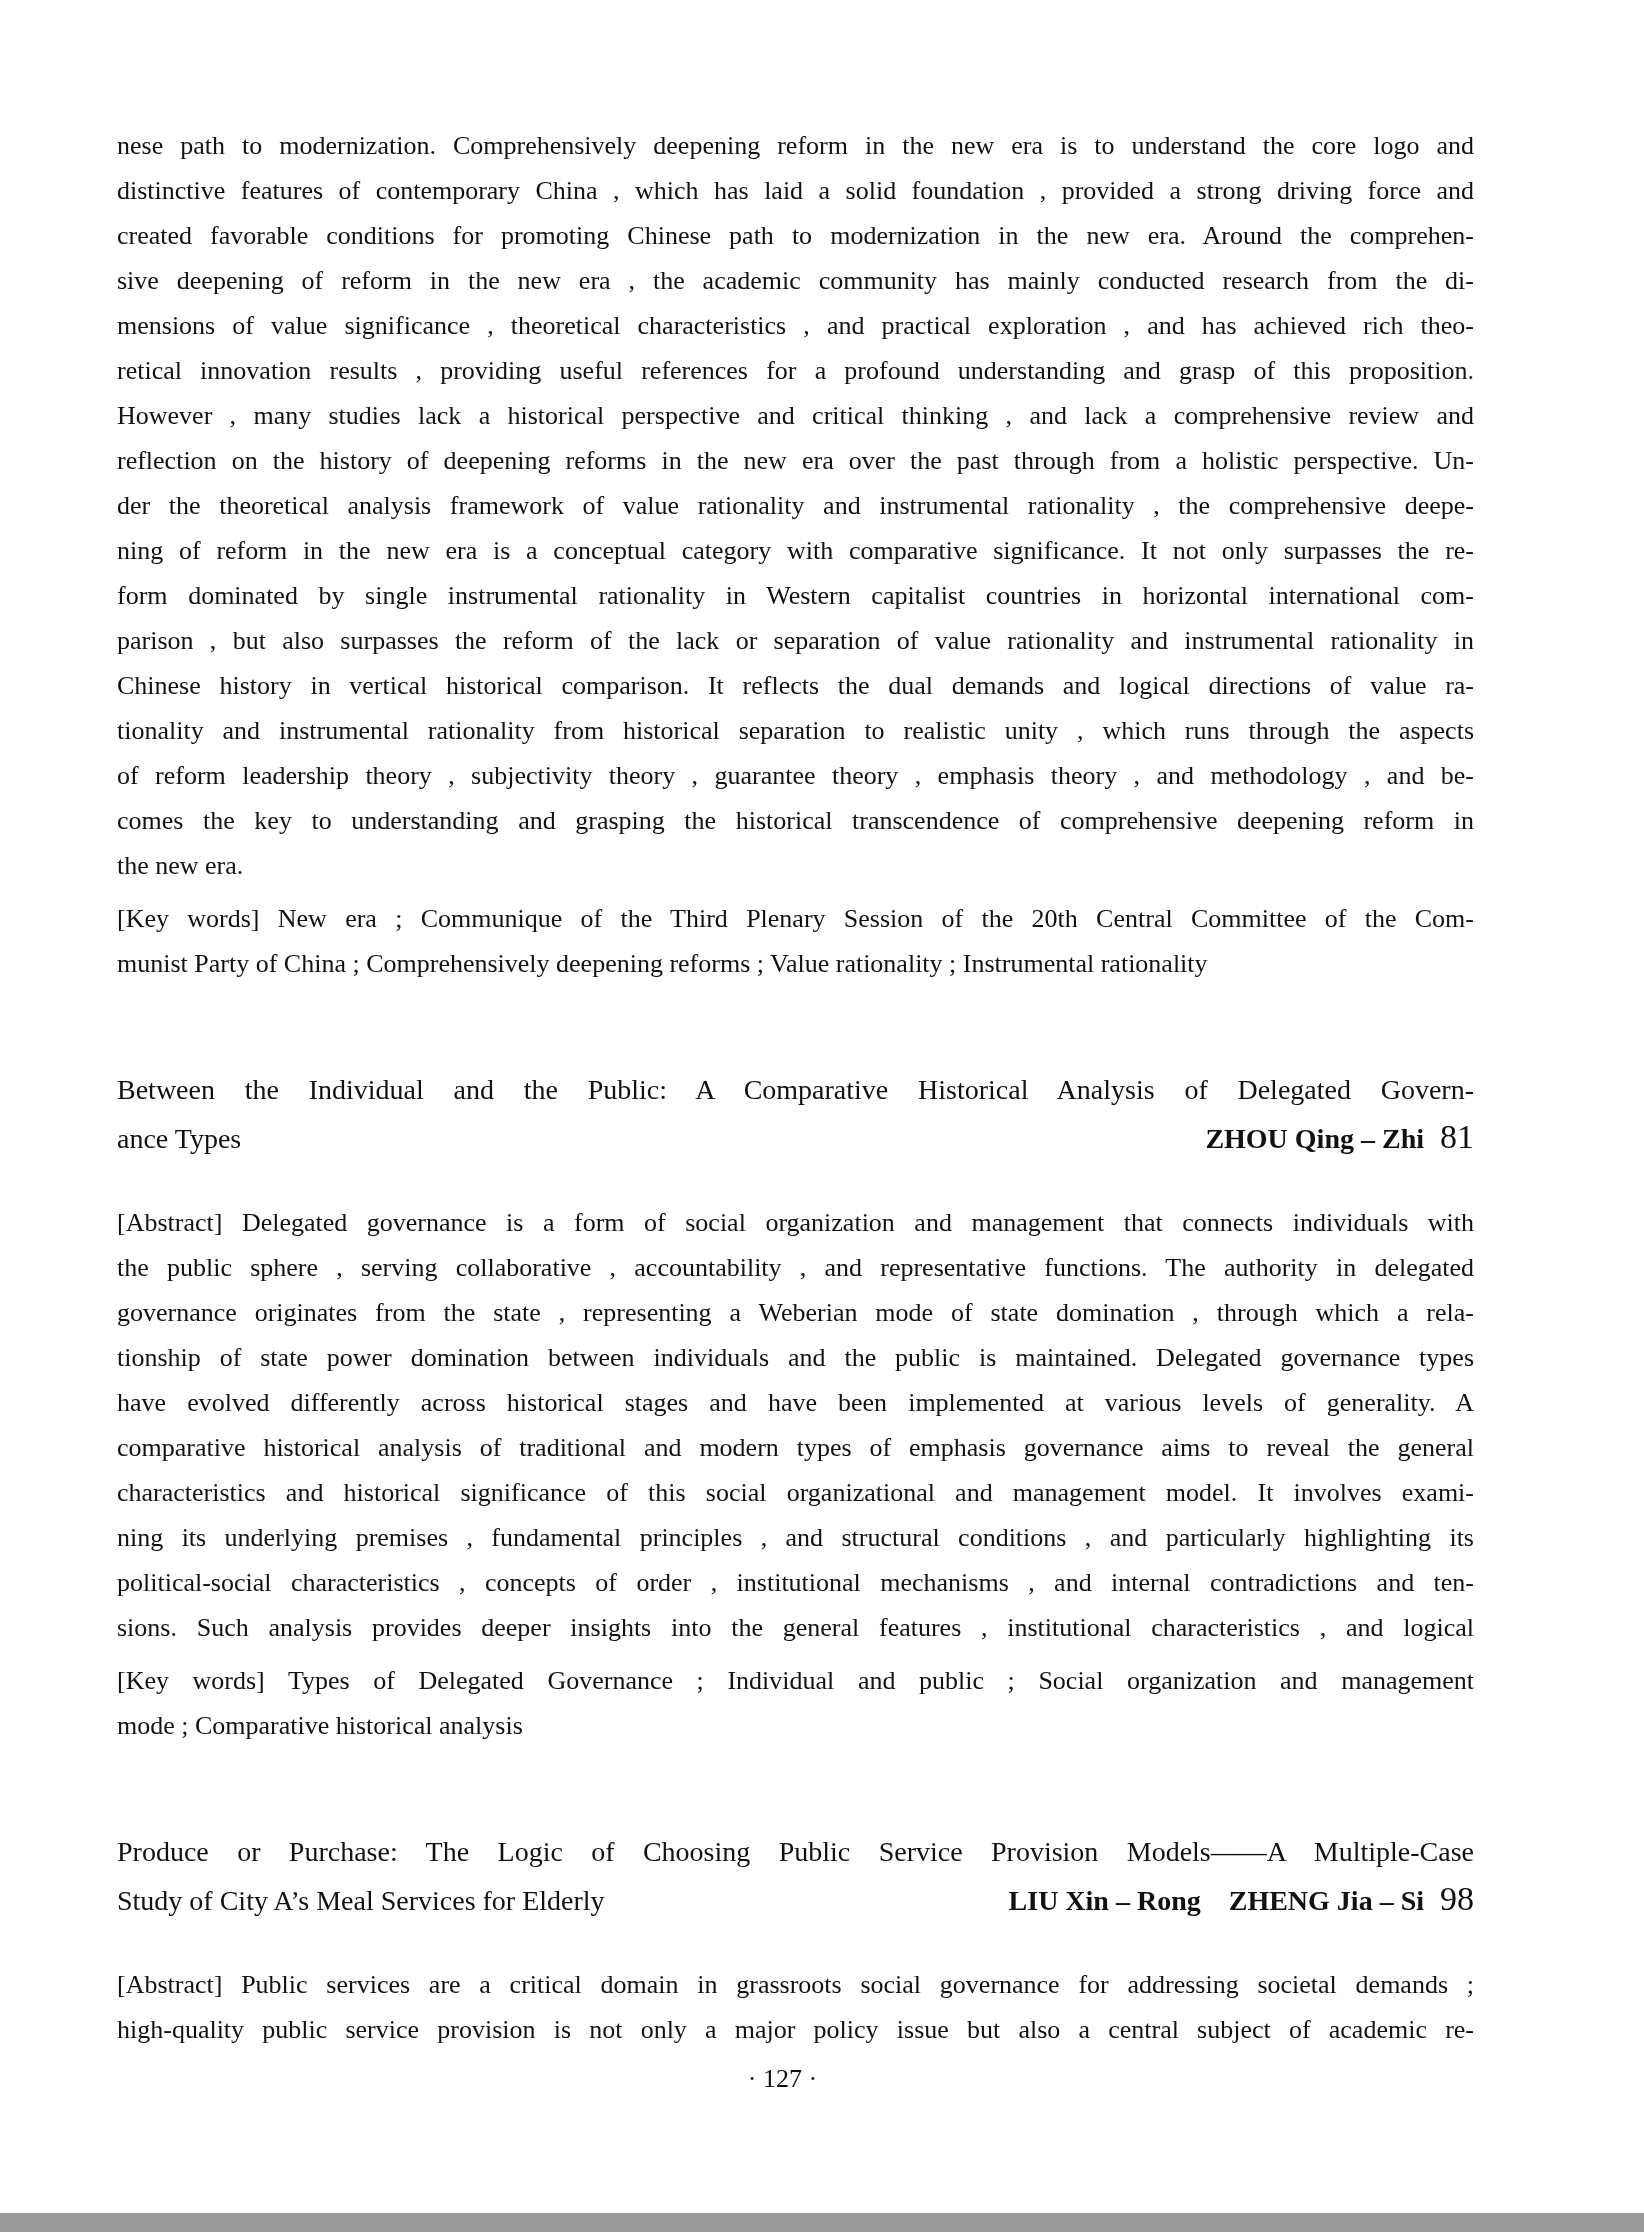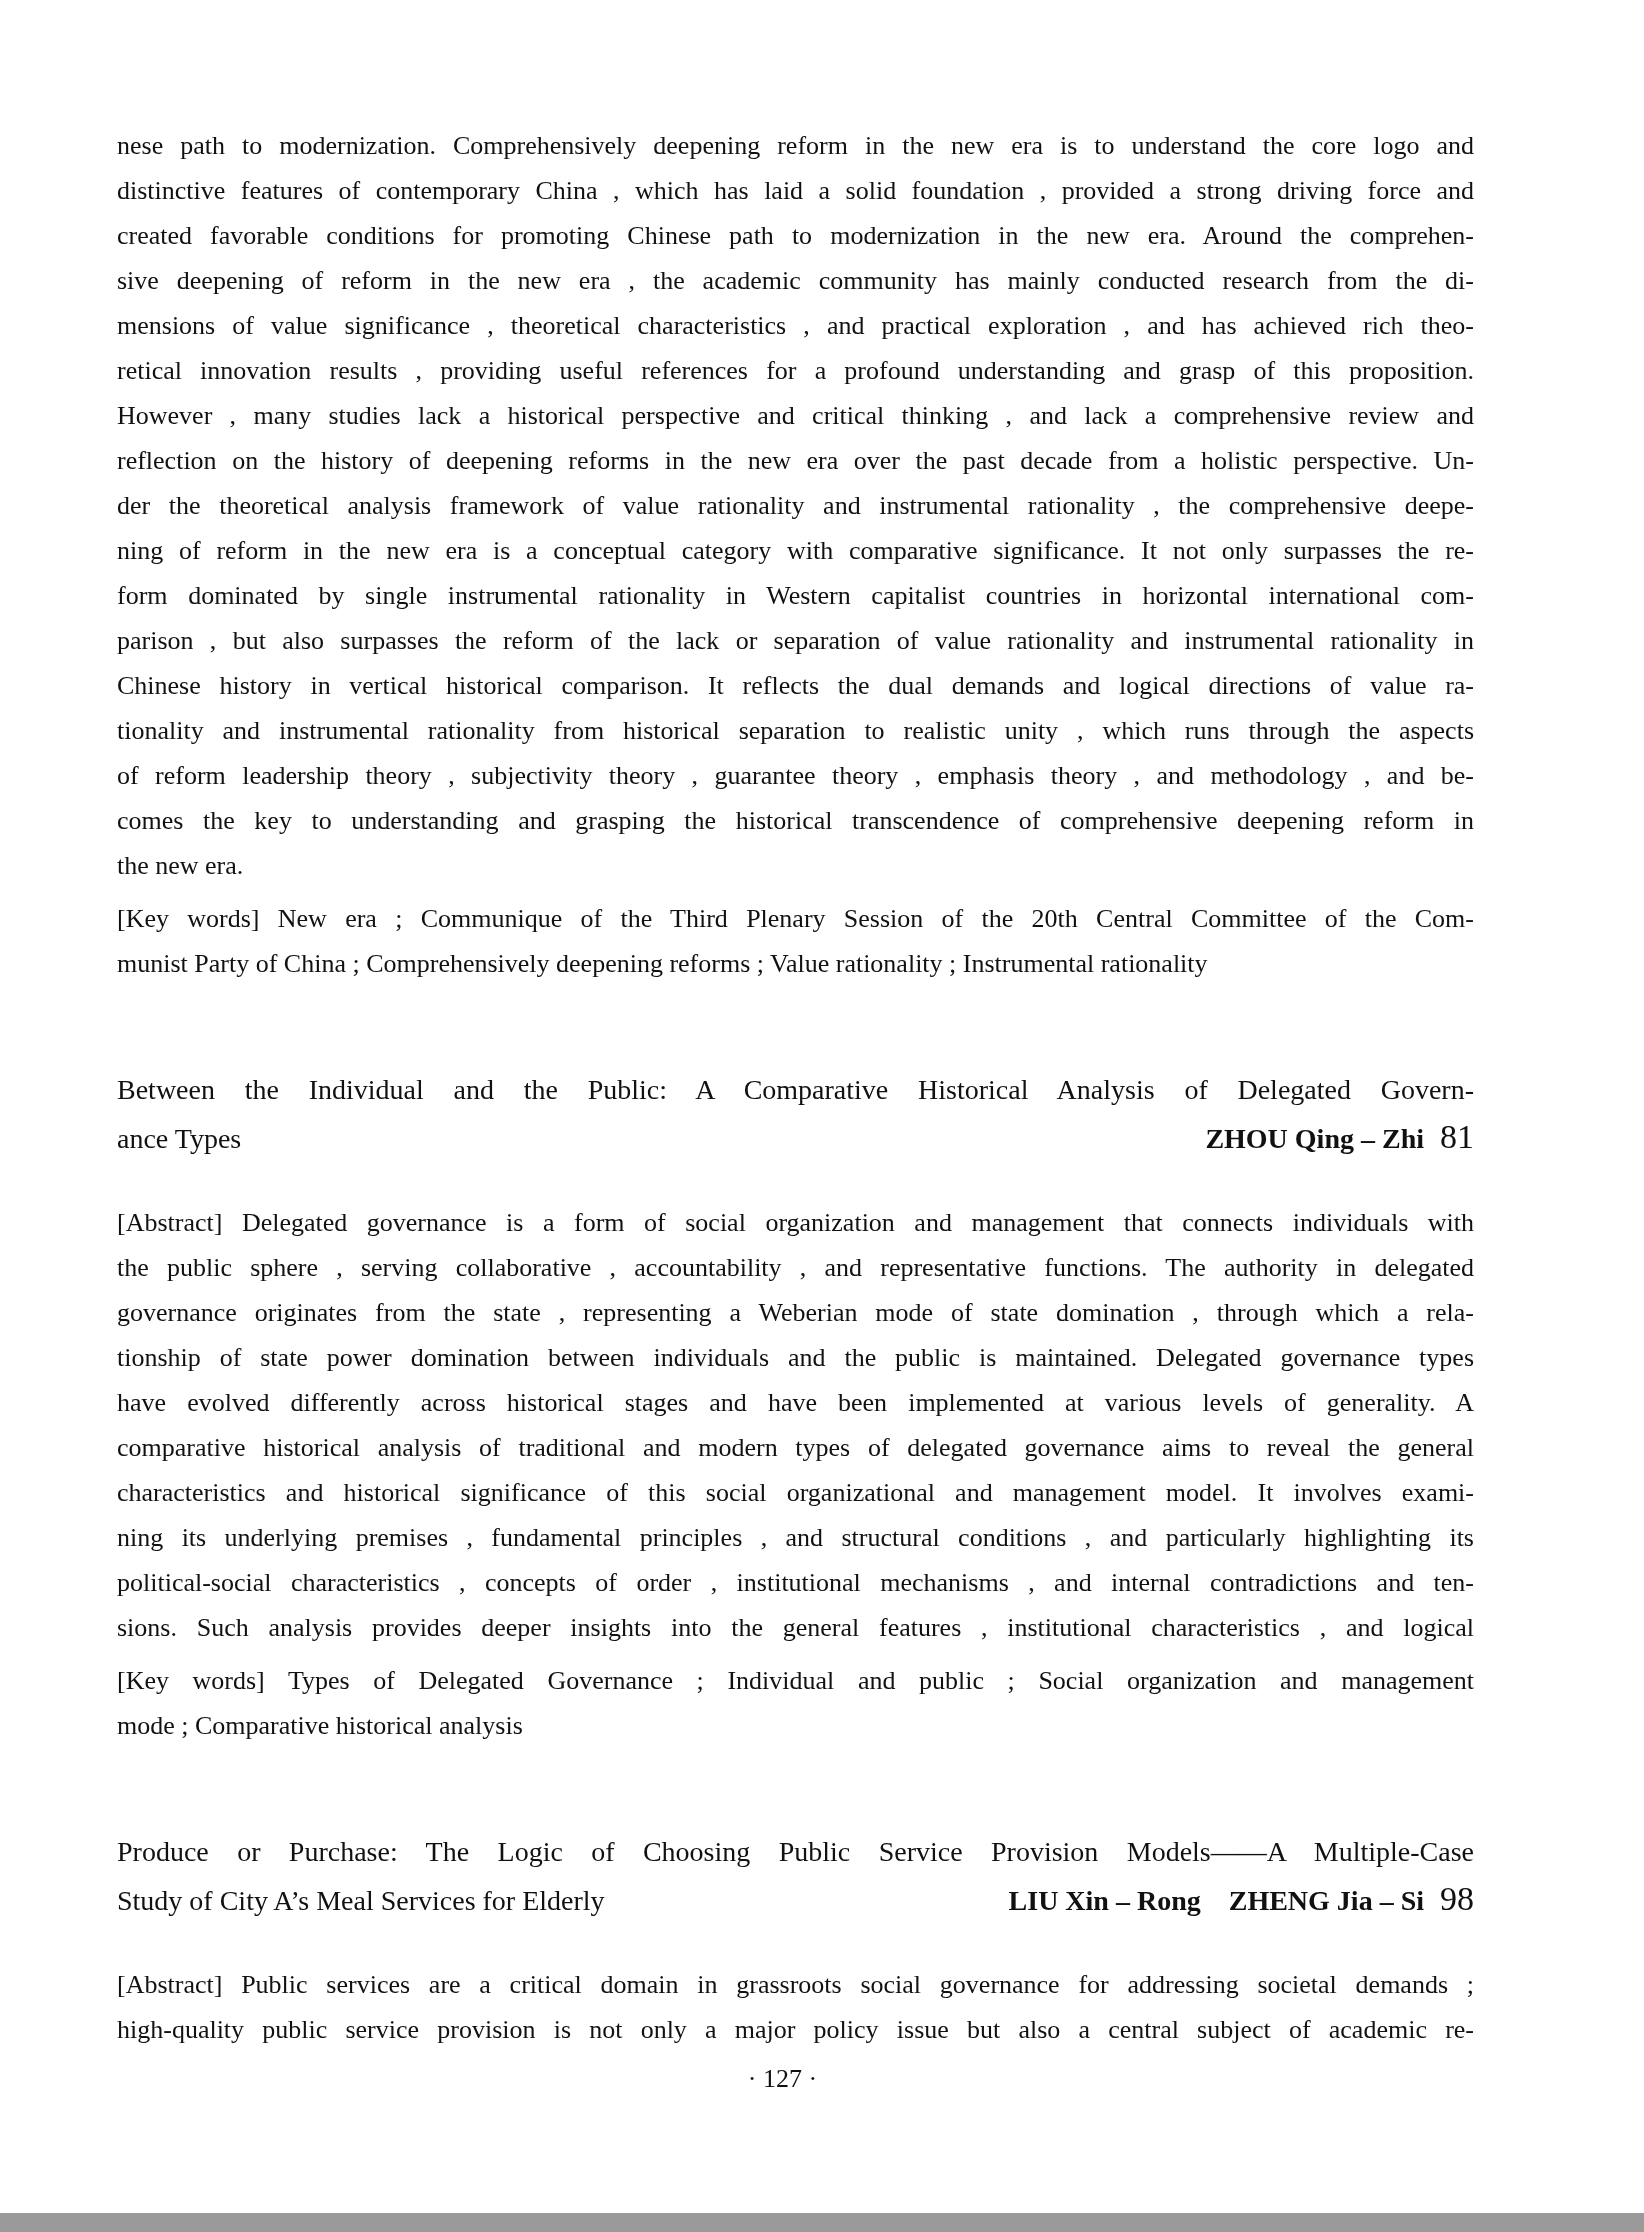--- a/index.html
+++ b/index.html
@@ -64,21 +64,21 @@
 <div class="page">
 
   <div class="para">
       <div class="line">nese path to modernization. Comprehensively deepening reform in the new era is to understand the core logo and</div>
       <div class="line">distinctive features of contemporary China , which has laid a solid foundation , provided a strong driving force and</div>
       <div class="line">created favorable conditions for promoting Chinese path to modernization in the new era. Around the comprehen-</div>
       <div class="line">sive deepening of reform in the new era , the academic community has mainly conducted research from the di-</div>
       <div class="line">mensions of value significance , theoretical characteristics , and practical exploration , and has achieved rich theo-</div>
       <div class="line">retical innovation results , providing useful references for a profound understanding and grasp of this proposition.</div>
       <div class="line">However , many studies lack a historical perspective and critical thinking , and lack a comprehensive review and</div>
-      <div class="line">reflection on the history of deepening reforms in the new era over the past decade from a holistic perspective. Un-</div>
+      <div class="line">reflection on the history of deepening reforms in the new era over the past through from a holistic perspective. Un-</div>
       <div class="line">der the theoretical analysis framework of value rationality and instrumental rationality , the comprehensive deepe-</div>
       <div class="line">ning of reform in the new era is a conceptual category with comparative significance. It not only surpasses the re-</div>
       <div class="line">form dominated by single instrumental rationality in Western capitalist countries in horizontal international com-</div>
       <div class="line">parison , but also surpasses the reform of the lack or separation of value rationality and instrumental rationality in</div>
       <div class="line">Chinese history in vertical historical comparison. It reflects the dual demands and logical directions of value ra-</div>
       <div class="line">tionality and instrumental rationality from historical separation to realistic unity , which runs through the aspects</div>
       <div class="line">of reform leadership theory , subjectivity theory , guarantee theory , emphasis theory , and methodology , and be-</div>
       <div class="line">comes the key to understanding and grasping the historical transcendence of comprehensive deepening reform in</div>
       <div class="line flush">the new era.</div>
     </div>
@@ -98,21 +98,21 @@
         <span class="authors">ZHOU Qing – Zhi</span><span class="pageref">81</span>
       </span>
     </div>
 
     <div class="abstract-block">
         <div class="line">[Abstract]  Delegated governance is a form of social organization and management that connects individuals with</div>
         <div class="line">the public sphere , serving collaborative , accountability , and representative functions. The authority in delegated</div>
         <div class="line">governance originates from the state , representing a Weberian mode of state domination , through which a rela-</div>
         <div class="line">tionship of state power domination between individuals and the public is maintained. Delegated governance types</div>
         <div class="line">have evolved differently across historical stages and have been implemented at various levels of generality. A</div>
-        <div class="line">comparative historical analysis of traditional and modern types of delegated governance aims to reveal the general</div>
+        <div class="line">comparative historical analysis of traditional and modern types of emphasis governance aims to reveal the general</div>
         <div class="line">characteristics and historical significance of this social organizational and management model. It involves exami-</div>
         <div class="line">ning its underlying premises , fundamental principles , and structural conditions , and particularly highlighting its</div>
         <div class="line">political-social characteristics , concepts of order , institutional mechanisms , and internal contradictions and ten-</div>
         <div class="line">sions. Such analysis provides deeper insights into the general features , institutional characteristics , and logical</div>
       </div>
 
     <div class="keywords-block">
         <div class="line">[Key words]  Types of Delegated Governance ; Individual and public ; Social organization and management</div>
         <div class="line flush">mode ; Comparative historical analysis</div>
       </div>

